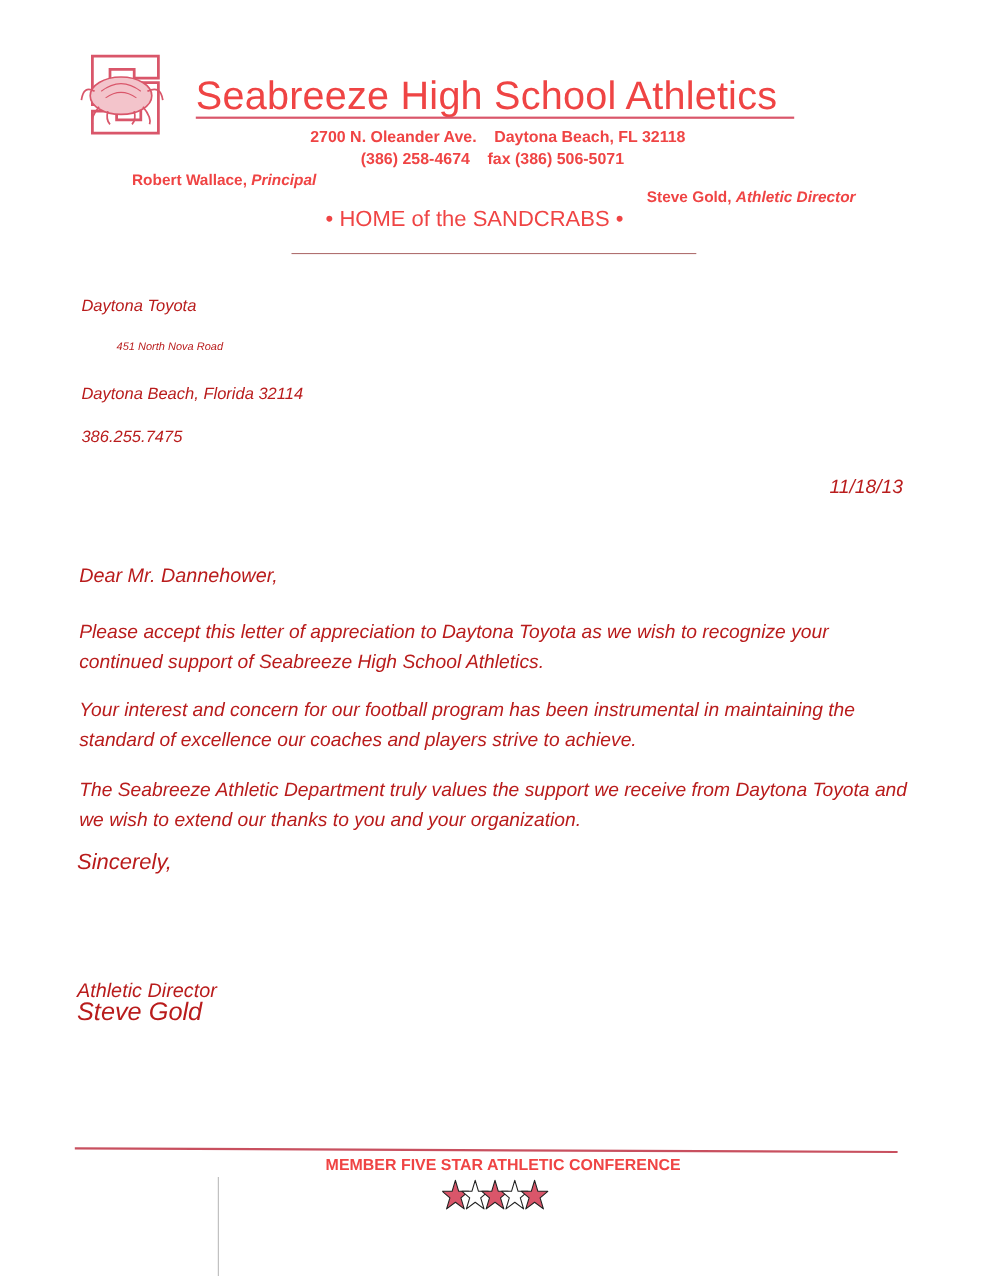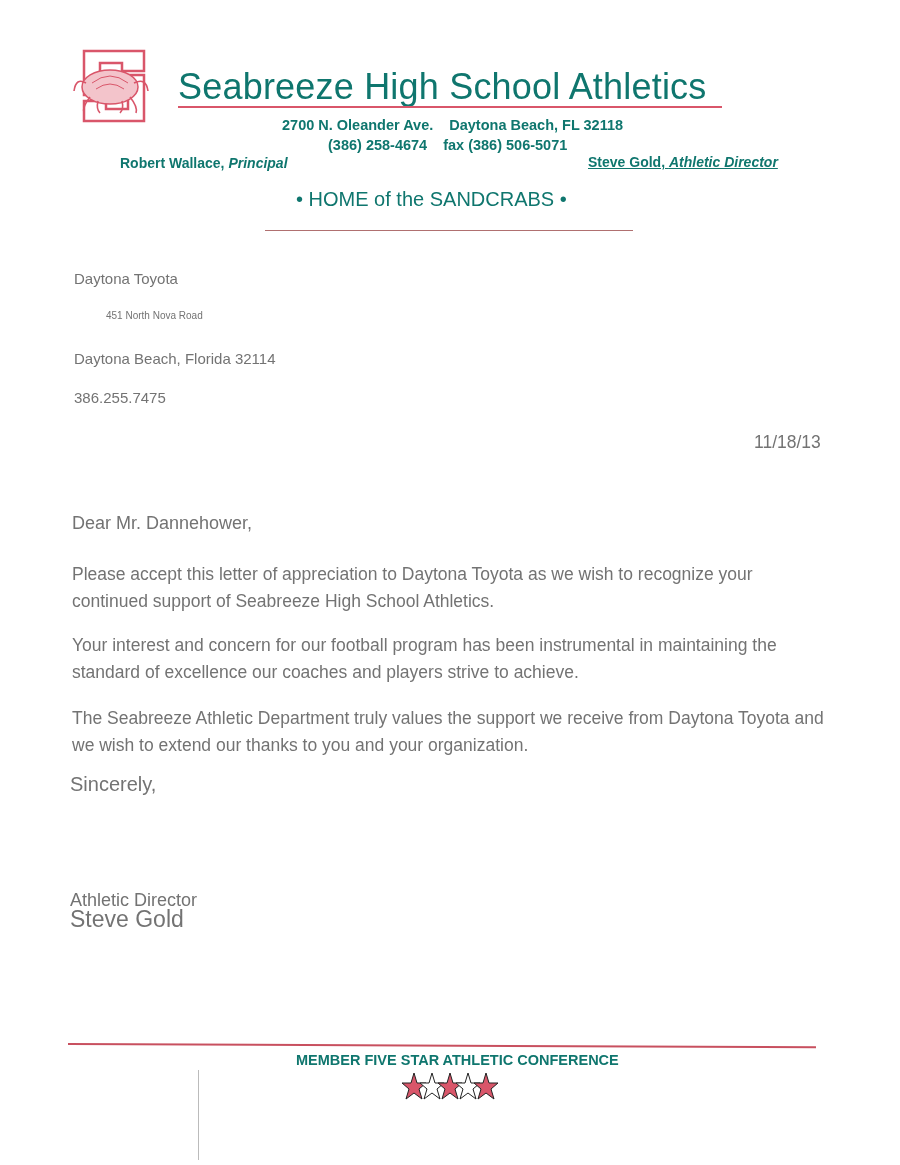--- a/index.html
+++ b/index.html
@@ -1,31 +1,31 @@
 <!DOCTYPE html>
 <html><head>
 <meta charset="utf-8">
 <style>
   html, body { margin: 0; padding: 0; background: #ffffff; }
   body { width: 900px; height: 1165px; position: relative; overflow: hidden;
          font-family: "Liberation Sans", "DejaVu Sans", sans-serif; color: #2b2b2b; }
-  .red { color: #0f766e; }
+  .red { color: #ef4444; }
   .abs { position: absolute; }
   #logo { left: 70px; top: 47px; width: 80px; height: 78px; }
   #title { left: 178px; top: 66px; font-size: 36px; white-space: nowrap; letter-spacing: 0.2px; }
   #title-rule { left: 178px; top: 106px; width: 544px; height: 2px; background: #d9566a; }
   #addr1 { left: 282px; top: 117px; font-size: 14.5px; font-weight: bold; white-space: nowrap; }
   #addr1 span { margin-right: 16px; }
   #addr2 { left: 328px; top: 137px; font-size: 14.5px; font-weight: bold; white-space: nowrap; }
   #addr2 span { margin-right: 16px; }
   #principal { left: 120px; top: 155px; font-size: 14px; font-weight: bold; white-space: nowrap; }
-  #ad { left: 588px; top: 154px; font-size: 14px; font-weight: bold; white-space: nowrap; text-decoration: underline; }
+  #ad { left: 588px; top: 171px; font-size: 14px; font-weight: bold; white-space: nowrap; }
   #motto { left: 296px; top: 188px; font-size: 20px; font-weight: normal; white-space: nowrap; }
   #motto-rule { left: 265px; top: 230px; width: 368px; height: 1px; background: #b07070; }
-  .body-text { font-size: 16.5px; color: #737373; white-space: nowrap; }
+  .body-text { font-size: 16.5px; color: #b91c1c; white-space: nowrap; font-style: italic; }
   #rec1 { left: 74px; top: 270px; font-size: 15px; }
   #rec2 { left: 74px; top: 310px; font-size: 10px; margin-left: 32px; }
   #rec3 { left: 74px; top: 350px; font-size: 15px; }
   #rec4 { left: 74px; top: 389px; font-size: 15px; }
   #date { left: 706px; top: 432px; font-size: 17.5px; margin-left: 48px; }
   #salutation { left: 72px; top: 513px; font-size: 18px; }
   .para { left: 72px; font-size: 17.5px; line-height: 27px; width: 760px; white-space: normal; }
   #p1 { top: 561px; }
   #p2 { top: 632px; }
   #p3 { top: 705px; }

